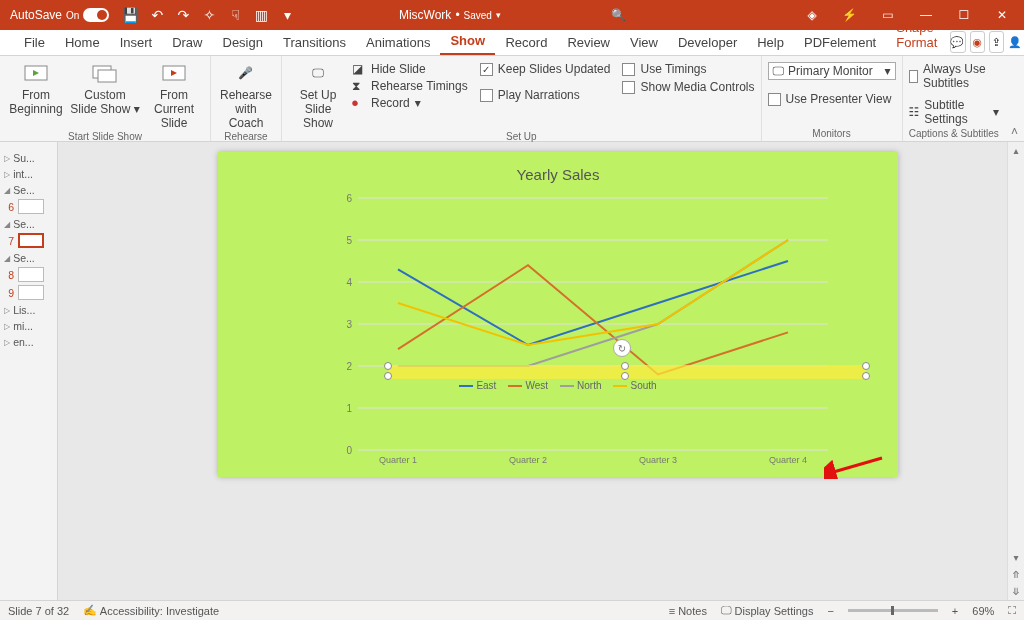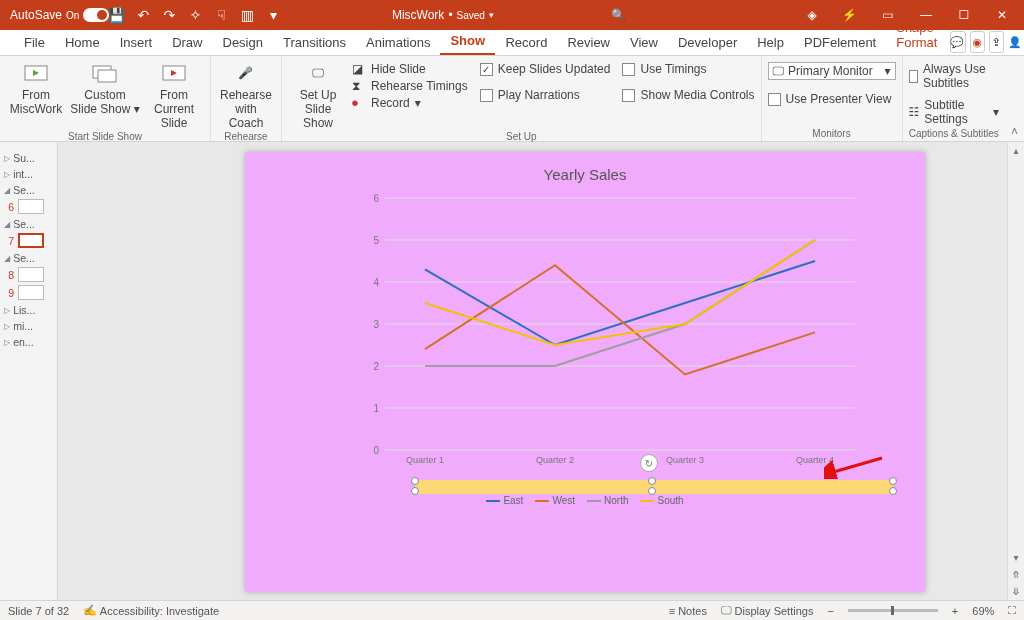--- a/index.html
+++ b/index.html
@@ -1,19 +1,19 @@
 <!DOCTYPE html>
 <html><head>
 <meta charset="utf-8">
 <style>
 * { margin: 0; padding: 0; box-sizing: border-box; font-family: "Segoe UI", Arial, sans-serif; }
 body { background: #fff; overflow: hidden; width: 1024px; height: 620px; position: relative; }
 
 .titlebar { height: 30px; background: #c43e1c; display: flex; align-items: center; color: #fff; font-size: 12px; padding: 0 4px; }
-.titlebar .autosave { display: flex; align-items: center; gap: 4px; margin-left: 6px; margin-right: 0; }
+.titlebar .autosave { display: flex; align-items: center; gap: 4px; margin-left: 6px; margin-right: 14px; }
 .titlebar .toggle-pill { width: 26px; height: 14px; background: #fff; border-radius: 7px; position: relative; }
 .titlebar .toggle-pill::after { content:""; position:absolute; width:10px; height:10px; background:#c43e1c; border-radius:50%; top:2px; right:2px; }
 .titlebar .qat { display:flex; gap:10px; align-items:center; }
 .titlebar .qat .icn { width:16px; height:16px; display:flex; align-items:center; justify-content:center; font-size:14px; cursor:pointer; }
 .titlebar .title-area { flex:1; text-align:right; display:flex; justify-content:center; align-items:center; gap:4px; }
 .titlebar .title-area .saved { font-size: 10px; }
 .titlebar .rightbtns { display:flex; align-items:center; gap:2px; }
 .titlebar .winbtn { width:36px; height:30px; display:flex; align-items:center; justify-content:center; cursor:pointer; font-size:12px; }
 .titlebar .searchbtn { width:30px; display:flex; justify-content:center; }
 
@@ -40,21 +40,21 @@
 
 .thumbpanel { width:58px; background:#f3f3f3; border-right:1px solid #d4d4d4; overflow:hidden; font-size:10.5px; color:#555; padding:6px 4px; }
 .thumbpanel .sec { display:flex; align-items:center; gap:3px; margin:4px 0 2px 0; cursor:pointer; }
 .thumbpanel .sec .tri { font-size:8px; color:#888;}
 .thumbpanel .thumb { display:flex; align-items:center; gap:4px; margin:3px 0; cursor:pointer;}
 .thumbpanel .thumb .num { width:10px; text-align:right; color:#c43e1c;}
 .thumbpanel .thumb .mini { width:26px; height:15px; background:#fff; border:1px solid #bbb; }
 .thumbpanel .thumb.sel .mini { border:2px solid #c43e1c; }
 
 .canvas { flex:1; position:relative; overflow:auto; }
-.slide { position:absolute; left:160px; top:10px; width:680px; height:440px; background:#f0abfc; box-shadow: 0 0 6px rgba(0,0,0,.25); margin-left: 27px; }
+.slide { position:absolute; left:160px; top:10px; width:680px; height:325px; background:#bef264; box-shadow: 0 0 6px rgba(0,0,0,.25); }
 .chart-title { text-align:center; font-size:15px; color:#555; margin-top:14px; }
 .chart-wrap { position:absolute; left:110px; top:36px; width:510px; height:300px; }
 .chart-wrap svg { width:100%; height:100%; }
 .axis-selection { position:absolute; left:170px; bottom:98px; width:478px; height:14px; background: rgba(255,235,59,.7); border: none; }
 .sel-handle { position:absolute; width:8px; height:8px; border:1px solid #888; background:#fff; border-radius:50%; }
 .legend { position:absolute; left:0; right:0; bottom:86px; text-align:center; font-size:10px; color:#666;}
 .legend-item { display:inline-flex; align-items:center; gap:3px; margin:0 6px;}
 .legend-sw { width:14px; height:2px; display:inline-block;}
 .anim-icon { position:absolute; left:395px; bottom:120px; width:18px; height:18px; border:1px solid #aaa; border-radius:50%; background:#fff; display:flex; align-items:center; justify-content:center; font-size:10px; color:#777;}
 .arrow-callout { position:absolute; right:140px; bottom:117px; }
@@ -130,21 +130,21 @@
 <div class="ribbon">
   <div class="rgroup">
     <div class="body">
       <div class="bigbtn">
         <div class="bi">
             <svg width="26" height="20">
               <rect x="2" y="2" width="22" height="14" fill="#fff" stroke="#888"></rect>
               <polygon points="10,6 16,9 10,12" fill="#5aa33a"></polygon>
             </svg>
           </div>
-        <span>From MiscWork</span>
+        <span>From Beginning</span>
       </div>
       <div class="bigbtn" style="width:70px">
         <div class="bi">
             <svg width="26" height="20">
               <rect x="1" y="2" width="18" height="12" fill="#fff" stroke="#888"></rect>
               <rect x="6" y="6" width="18" height="12" fill="#fff" stroke="#888"></rect>
             </svg>
           </div>
         <span><span>Custom Slide Show</span> ▾</span>
       </div>
@@ -191,21 +191,21 @@
       <div class="vstack" style="padding-top:2px; gap:12px; margin-right:8px">
         <div class="chkrow">
             <span class="cb">✓</span>
             <span>Keep Slides Updated</span>
           </div>
         <div class="chkrow">
             <span class="cb"></span>
             <span>Play Narrations</span>
           </div>
       </div>
-      <div class="vstack" style="padding-top:2px; gap:12px">
+      <div class="vstack" style="padding-top:2px; gap:4px">
         <div class="chkrow">
             <span class="cb"></span>
             <span>Use Timings</span>
           </div>
         <div class="chkrow">
             <span class="cb"></span>
             <span>Show Media Controls</span>
           </div>
       </div>
     </div>

